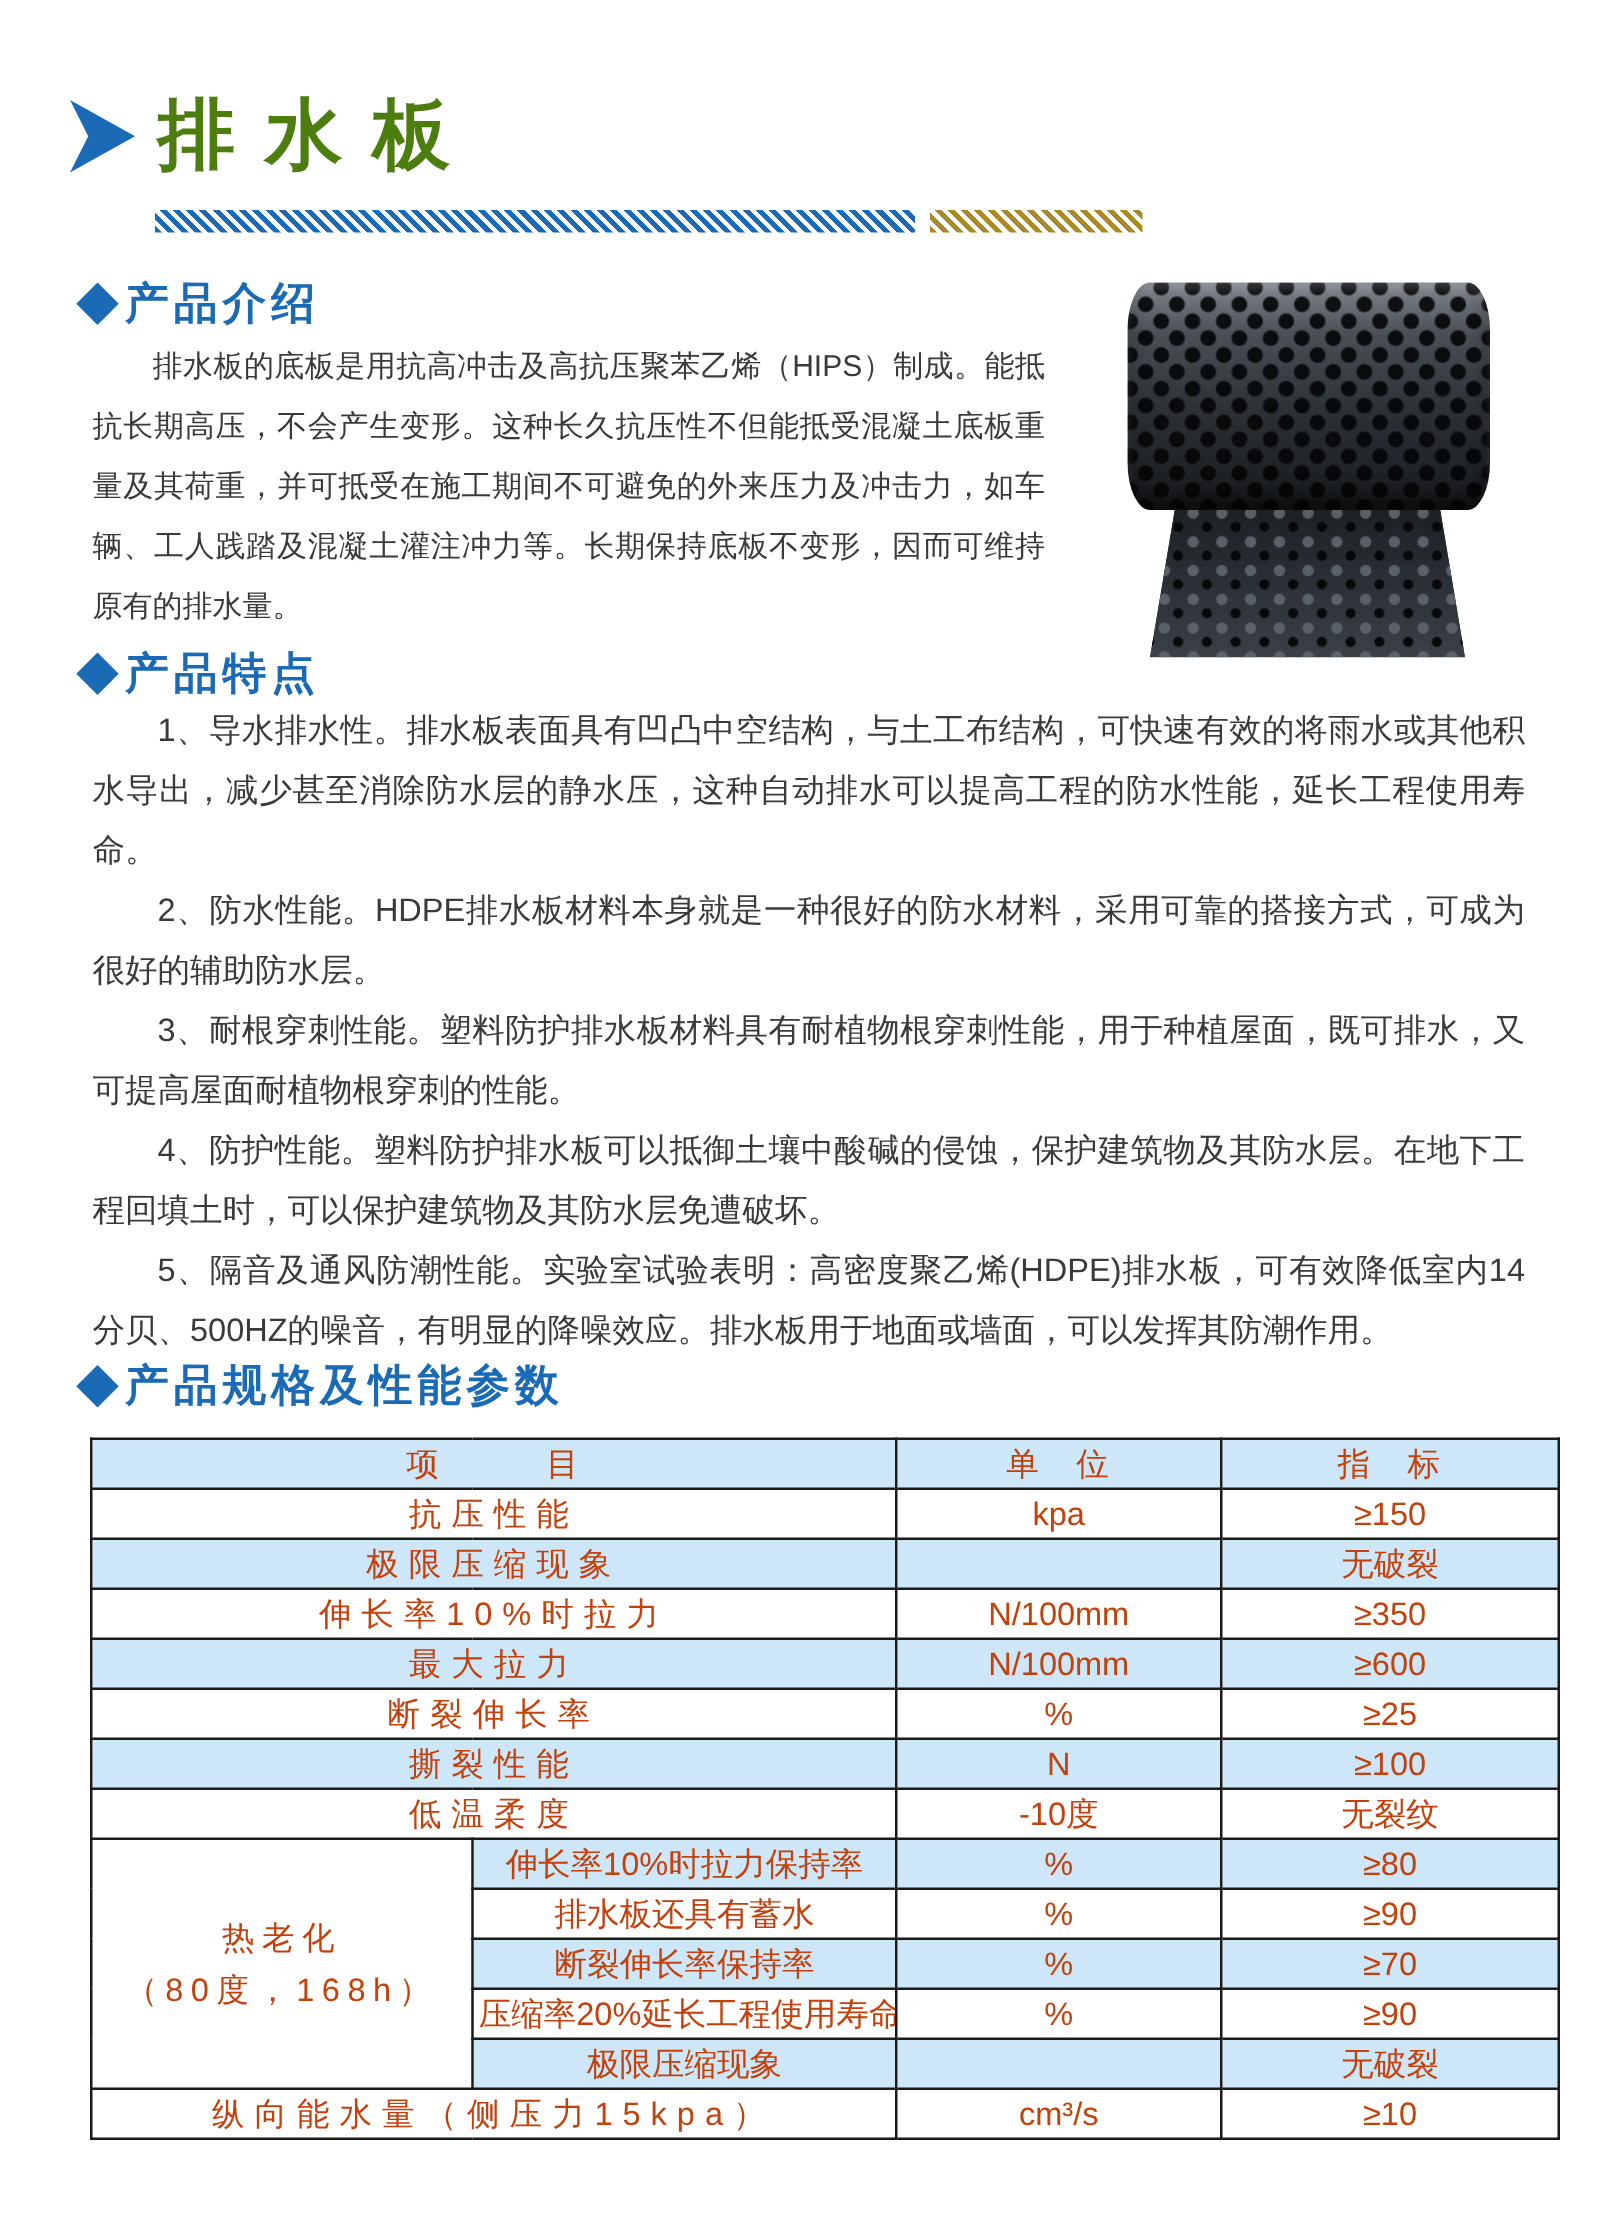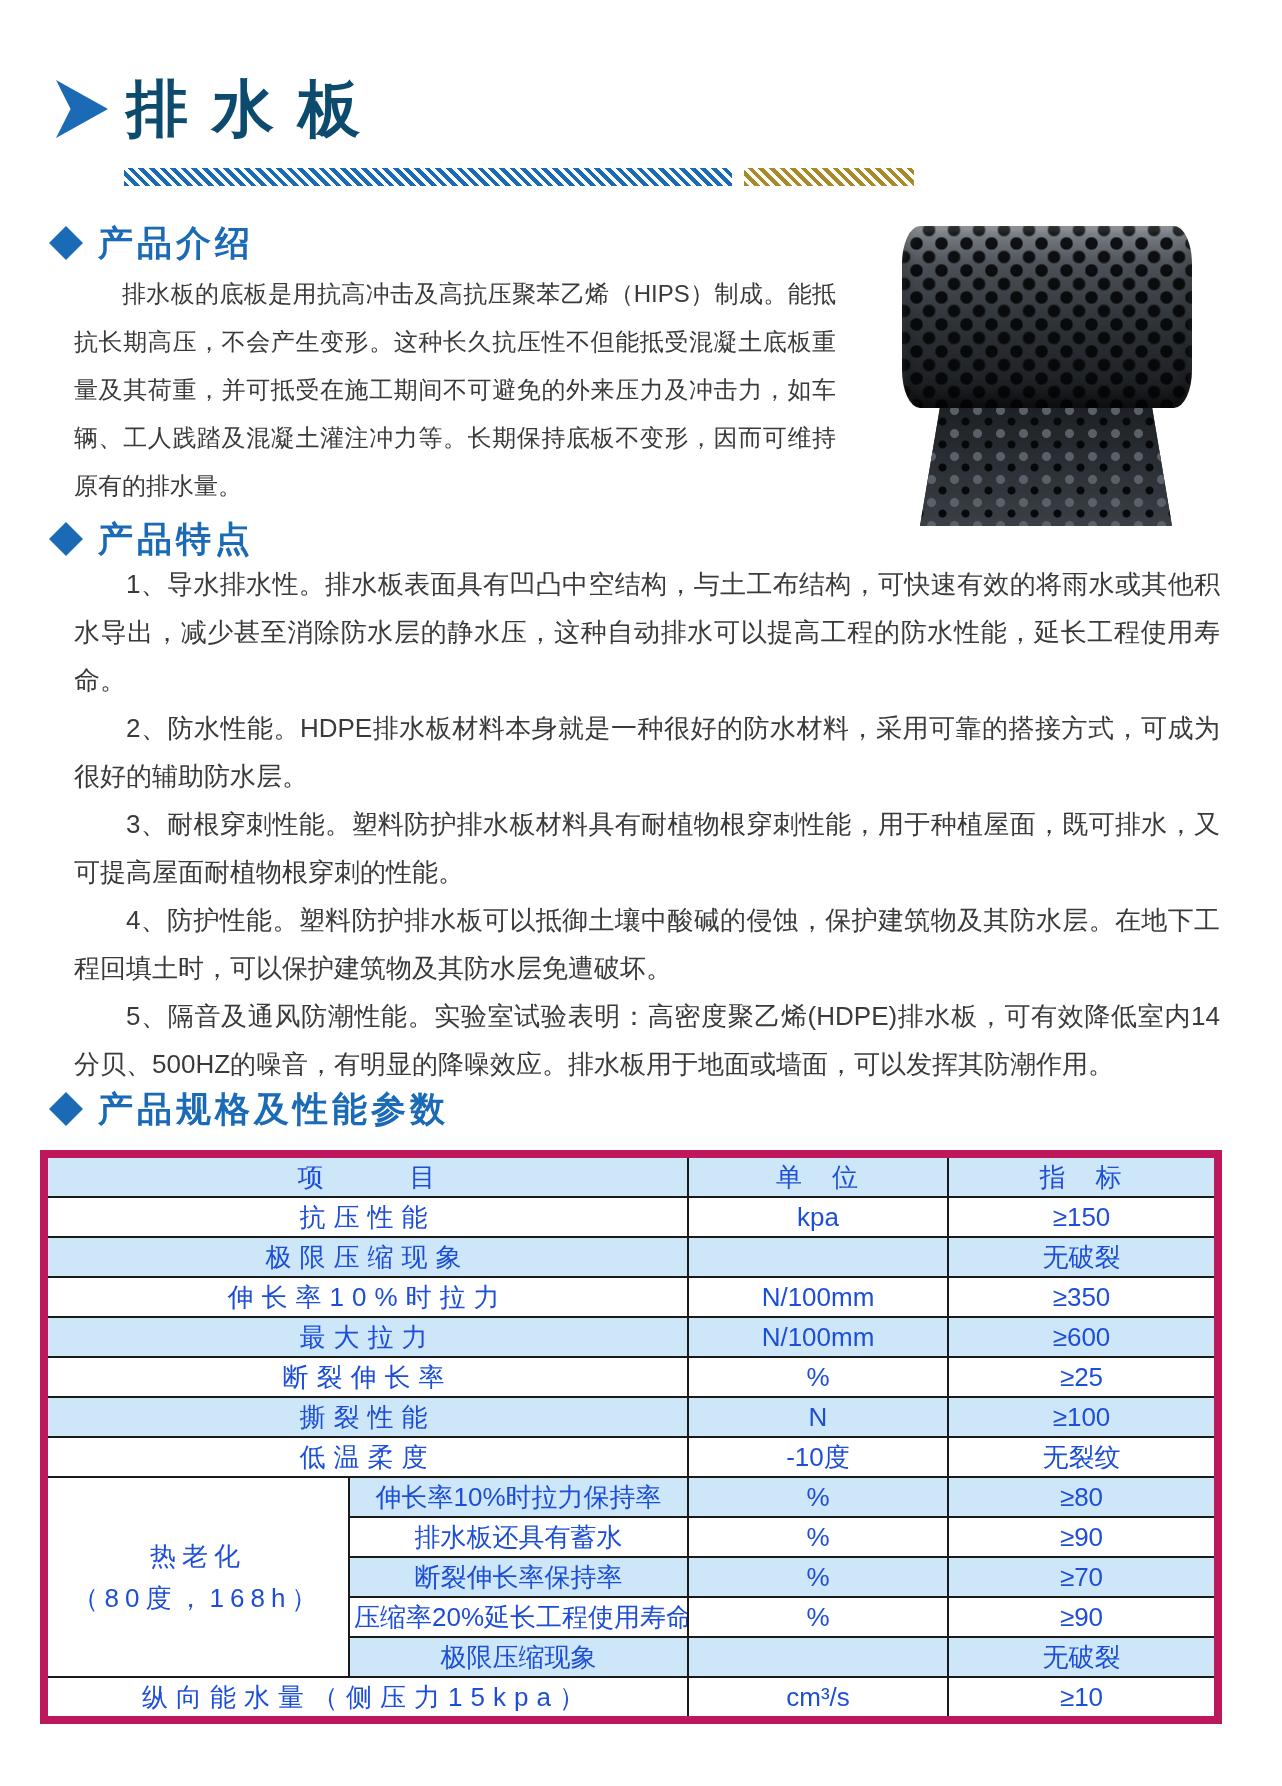--- a/index.html
+++ b/index.html
@@ -8,34 +8,34 @@
     font-family:"Liberation Sans","DejaVu Sans",sans-serif;color:#3a3a3a;
   }
   
   .title-row{position:absolute;left:56px;top:78px;display:flex;align-items:center;gap:18px;}
   .title-arrow{
     width:52px;height:58px;background:#1a6ab5;flex:0 0 auto;
     clip-path:polygon(0 0,100% 50%,0 100%,28% 50%);
   }
   .page-title{
     margin:0;font-family:Liberation Serif, serif;
-    font-size:62px;font-weight:bold;color:#0c4a6e;letter-spacing:24px;line-height:1;
+    font-size:62px;font-weight:bold;color:#4d7c0f;letter-spacing:24px;line-height:1;
   }
   
   .stripe{position:absolute;left:124px;top:168px;height:18px;display:flex;}
   .stripe-blue{
     width:608px;height:18px;
     background:repeating-linear-gradient(45deg,#1a6ab5 0 4px,rgba(0,0,0,0) 4px 7.5px);
   }
   .stripe-gold{
     width:170px;height:18px;margin-left:12px;
     background:repeating-linear-gradient(45deg,#a98a29 0 4px,rgba(0,0,0,0) 4px 7.5px);
   }
   
-  .section-head{position:absolute;left:54px;display:flex;align-items:center;gap:20px;}
+  .section-head{position:absolute;left:66px;display:flex;align-items:center;gap:10px;}
   .diamond{width:24px;height:24px;background:#1a6ab5;transform:rotate(45deg);flex:0 0 auto;}
   .section-head h2{
     margin:0;font-size:35px;font-weight:bold;color:#1a6ab5;letter-spacing:4px;line-height:1.1;
   }
   .head-intro{top:224px;}
   .head-features{top:520px;}
   .head-specs{top:1090px;}
   
   .intro-text{
     position:absolute;left:74px;top:270px;width:762px;margin:0;
@@ -66,24 +66,24 @@
     background-position:2px 4px,14.5px 17.5px,0 0;
     box-shadow:inset 0 -10px 16px rgba(0,0,0,0.55),inset 0 5px 8px rgba(255,255,255,0.18);
   }
   
   .features{position:absolute;left:74px;top:560px;width:1146px;}
   .features p{
     margin:0;font-size:26px;line-height:48px;text-align:justify;text-indent:2em;color:#3a3a3a;
   }
   
   table.specs{
-    position:absolute;left:40px;top:1150px;width:1174px;
+    position:absolute;left:72px;top:1150px;width:1174px;
     border-collapse:collapse;table-layout:fixed;
-    border:8px solid #be185d;
-    font-size:26px;color:#1d4ed8;
+    border:1px solid #be185d;
+    font-size:26px;color:#c2410c;
   }
   table.specs th,table.specs td{
     border:2px solid #1a1a1a;text-align:center;vertical-align:middle;
     height:38px;padding:0 4px;overflow:hidden;white-space:nowrap;
     font-weight:normal;background:#ffffff;
   }
   table.specs tr.alt th,table.specs tr.alt td{background:#cde7f8;}
   td.sp,th.hdr{letter-spacing:8px;}
   th.hdr{letter-spacing:2px;}
   td.merged-label{background:#ffffff !important;letter-spacing:6px;line-height:42px;white-space:nowrap;}

